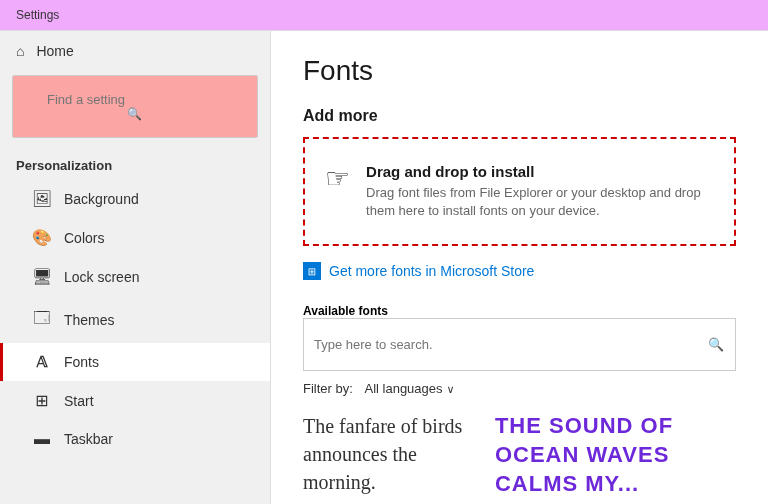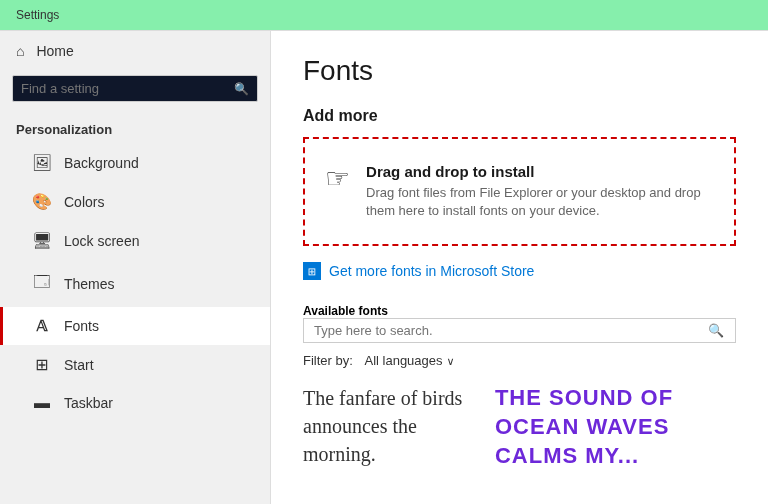--- a/index.html
+++ b/index.html
@@ -6,21 +6,21 @@
     body {
       font-family: 'Segoe UI', Arial, sans-serif;
       background: #f0f0f0;
       width: 768px;
       height: 504px;
       overflow: hidden;
       display: flex;
       flex-direction: column;
     }
     .title-bar {
-      background: #86efac;
+      background: #f0abfc;
       padding: 8px 16px;
       font-size: 12px;
       color: #333;
       border-bottom: 1px solid #ddd;
     }
     .main-content {
       display: flex;
       flex: 1;
       overflow: hidden;
     }
@@ -40,24 +40,25 @@
       gap: 12px;
       padding: 12px 16px;
       font-size: 14px;
       color: #333;
       cursor: pointer;
     }
     .search-box {
       margin: 4px 12px 12px 12px;
       display: flex;
       align-items: center;
-      background: #0f172a;
+      background: #fca5a5;
       border: 1px solid #ccc;
-      padding: 5px 8px;
+      padding: 16px 8px;
       border-radius: 2px;
+      flex-direction: column;
     }
     .search-box input {
       border: none;
       outline: none;
       font-size: 13px;
       flex: 1;
       background: transparent;
       color: #666;
     }
     .search-icon-small { color: #666; font-size: 12px; }
@@ -152,21 +153,21 @@
     }
     .available-title {
       font-size: 12px;
       font-weight: 600;
       color: #000000;
     }
     .font-search-box {
       display: flex;
       align-items: flex-start;
       border: 1px solid #ccc;
-      padding: 4px 10px;
+      padding: 18px 10px;
       margin-bottom: 10px;
       background: white;
     }
     .font-search-box input {
       border: none;
       outline: none;
       font-size: 13px;
       flex: 1;
       color: #999;
     }

